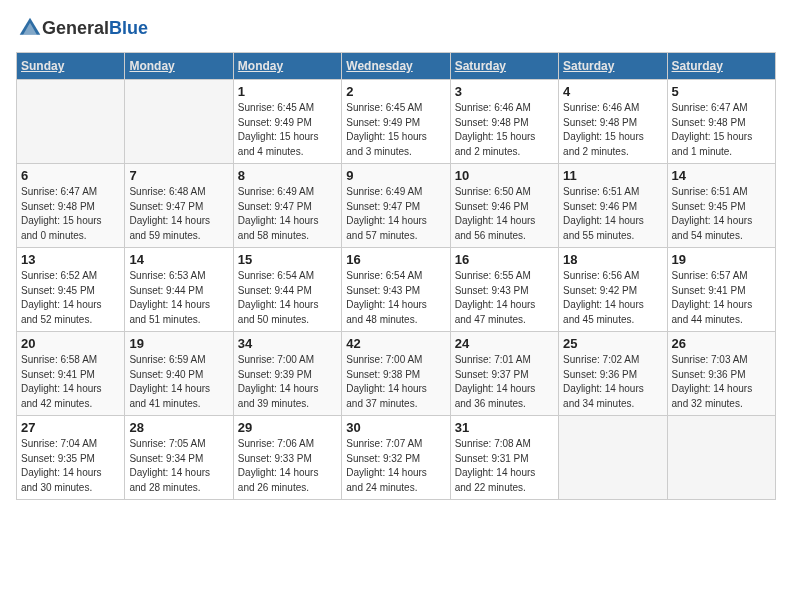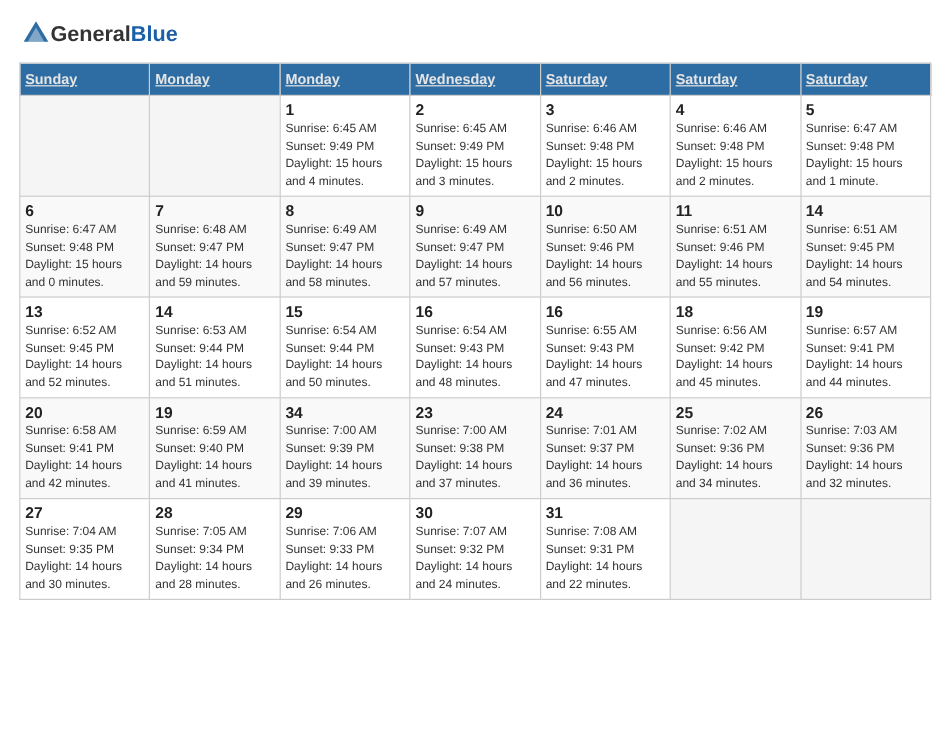--- a/index.html
+++ b/index.html
@@ -208,21 +208,21 @@
         </td>
         <td>
           <span class="day-number">19</span>
           <div class="day-detail">Sunrise: 6:59 AM<br>Sunset: 9:40 PM<br>Daylight: 14 hours<br>and 41 minutes.</div>
         </td>
         <td>
           <span class="day-number">34</span>
           <div class="day-detail">Sunrise: 7:00 AM<br>Sunset: 9:39 PM<br>Daylight: 14 hours<br>and 39 minutes.</div>
         </td>
         <td>
-          <span class="day-number">23</span>
+          <span class="day-number">42</span>
           <div class="day-detail">Sunrise: 7:00 AM<br>Sunset: 9:38 PM<br>Daylight: 14 hours<br>and 37 minutes.</div>
         </td>
         <td>
           <span class="day-number">24</span>
           <div class="day-detail">Sunrise: 7:01 AM<br>Sunset: 9:37 PM<br>Daylight: 14 hours<br>and 36 minutes.</div>
         </td>
         <td>
           <span class="day-number">25</span>
           <div class="day-detail">Sunrise: 7:02 AM<br>Sunset: 9:36 PM<br>Daylight: 14 hours<br>and 34 minutes.</div>
         </td>

